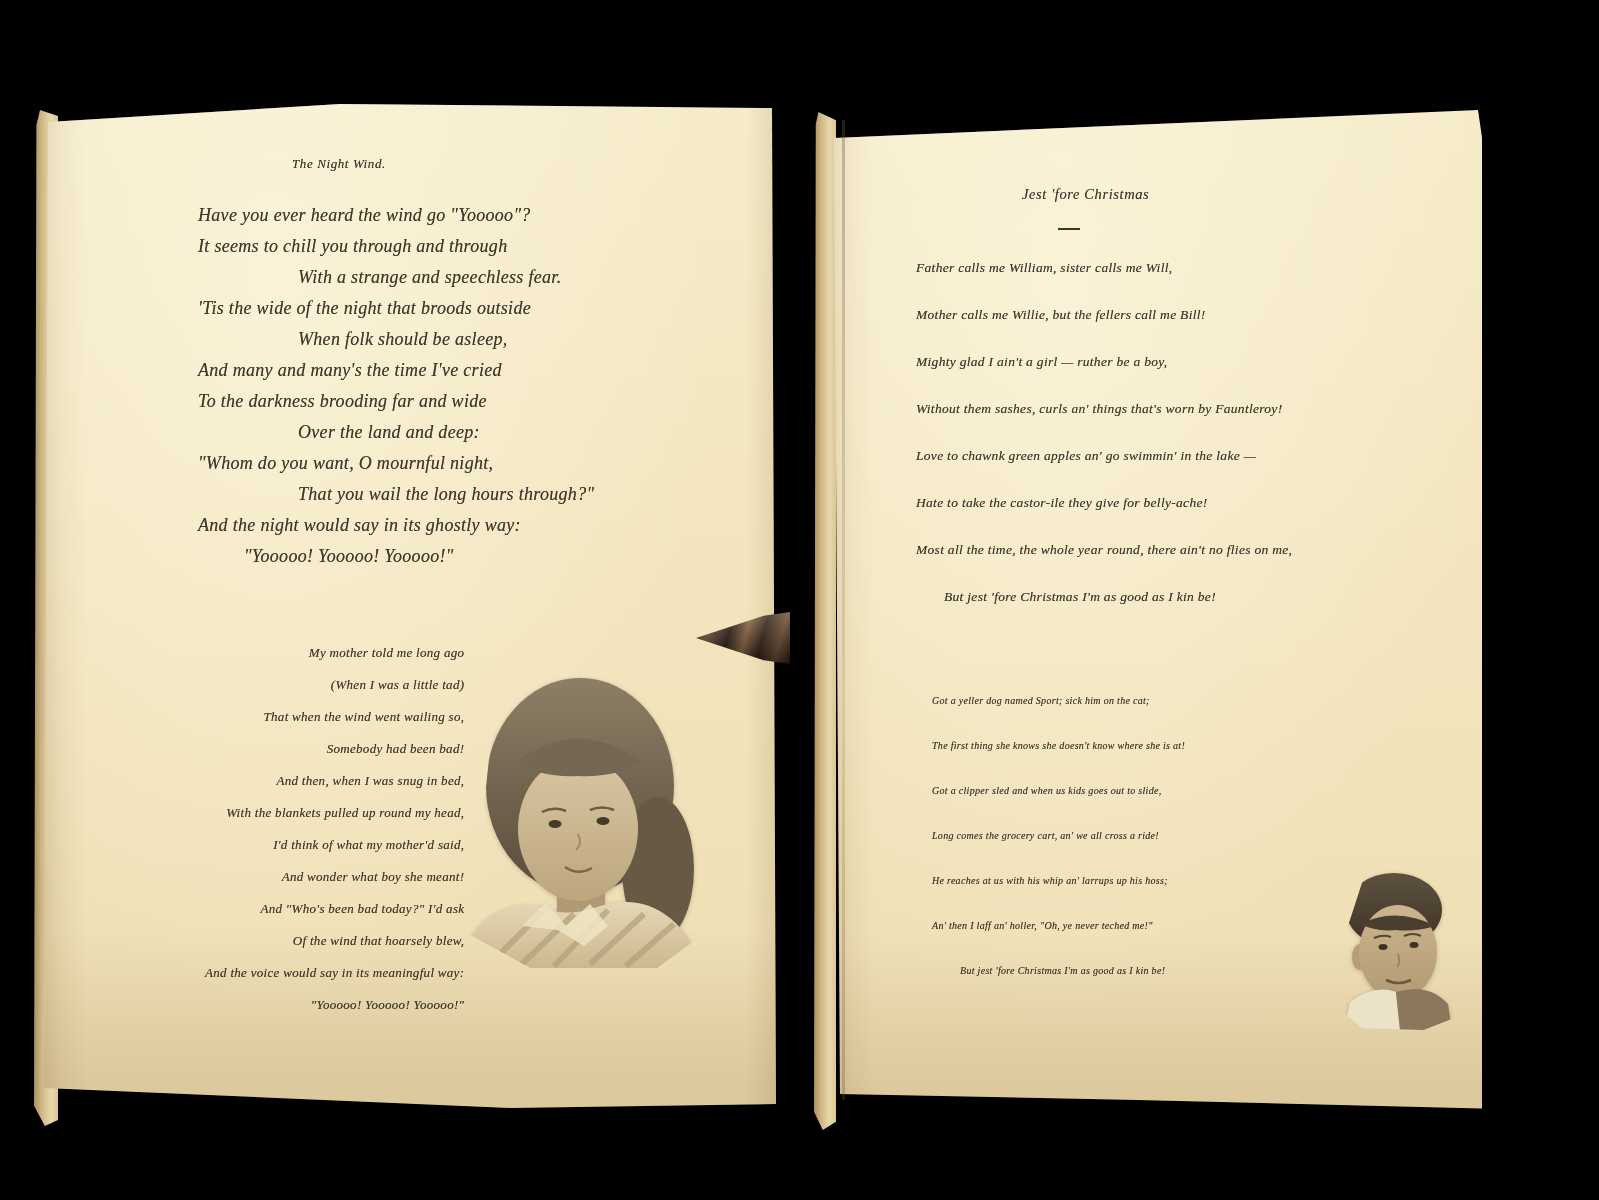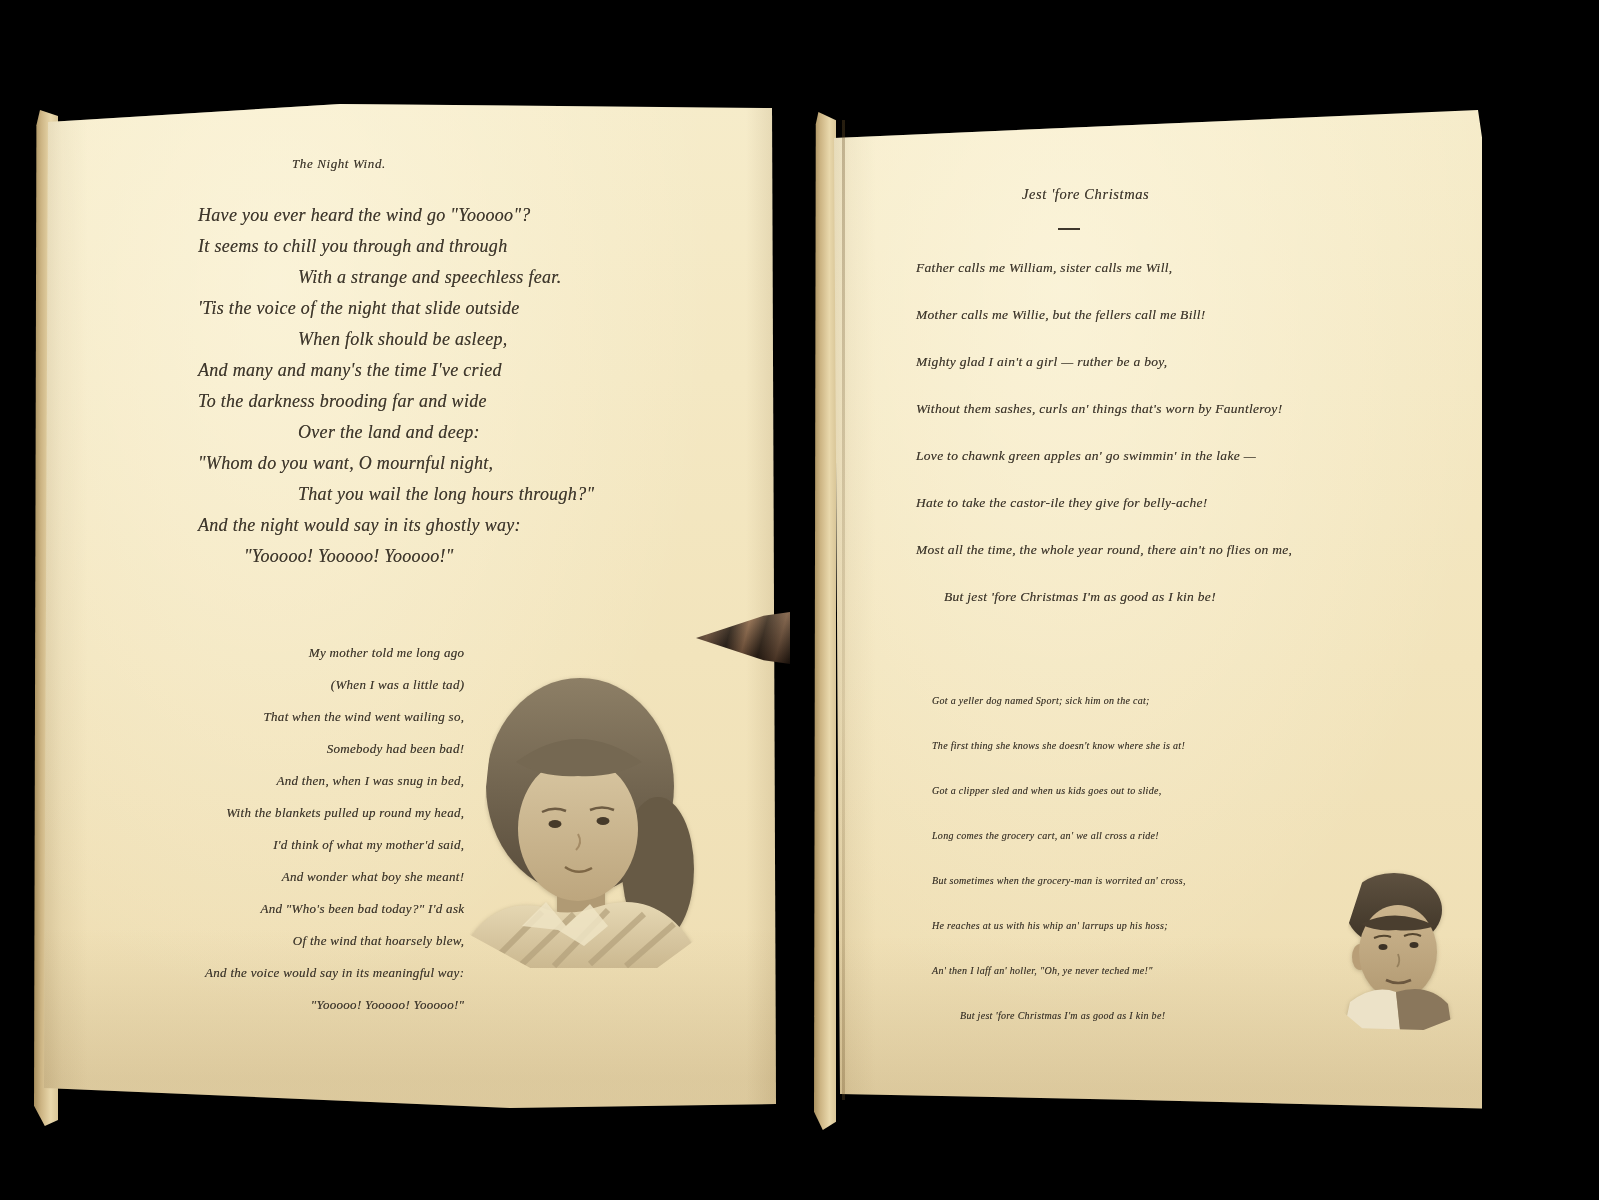--- a/index.html
+++ b/index.html
@@ -78,21 +78,21 @@
   <div class="edge-strip" id="right-strip"></div>
   <div class="page" id="right-page"></div>
   <div id="right-page-crease"></div>
 
   <div class="hw" id="lp-title">The Night Wind.</div>
 
   <div class="hw" id="lp-stanza1">
     <div class="line">Have you ever heard the wind go "Yooooo"?</div>
     <div class="line">It seems to chill you through and through</div>
     <div class="line ind2">With a strange and speechless fear.</div>
-    <div class="line">'Tis the voice of the night that slide outside</div>
+    <div class="line">'Tis the wide of the night that broods outside</div>
     <div class="line ind2">When folk should be asleep,</div>
     <div class="line">And many and many's the time I've cried</div>
     <div class="line">To the darkness brooding far and wide</div>
     <div class="line ind2">Over the land and deep:</div>
     <div class="line">"Whom do you want, O mournful night,</div>
     <div class="line ind2">That you wail the long hours through?"</div>
     <div class="line">And the night would say in its ghostly way:</div>
     <div class="line ind1">"Yooooo!  Yooooo!  Yooooo!"</div>
   </div>
 
@@ -123,21 +123,20 @@
     <div class="line">Hate to take the castor-ile they give for belly-ache!</div>
     <div class="line">Most all the time, the whole year round, there ain't no flies on me,</div>
     <div class="line indsm">But jest 'fore Christmas I'm as good as I kin be!</div>
   </div>
 
   <div class="hw" id="rp-stanza2">
     <div class="line">Got a yeller dog named Sport; sick him on the cat;</div>
     <div class="line">The first thing she knows she doesn't know where she is at!</div>
     <div class="line">Got a clipper sled and when us kids goes out to slide,</div>
     <div class="line">Long comes the grocery cart, an' we all cross a ride!</div>
-    <div class="line">But sometimes when the grocery-man is worrited an' cross,</div>
     <div class="line">He reaches at us with his whip an' larrups up his hoss;</div>
     <div class="line">An' then I laff an' holler, "Oh, ye never teched me!"</div>
     <div class="line indsm">But jest 'fore Christmas I'm as good as I kin be!</div>
   </div>
 
   <div class="photo" id="girl-photo" role="img" aria-label="Sepia photograph of a girl with bangs and a ruffled striped dress">
     <svg viewBox="0 0 244 304" preserveAspectRatio="none">
       <defs>
         <linearGradient id="gHair" x1="0" y1="0" x2="0" y2="1">
           <stop offset="0" stop-color="#8d7f66"></stop>

